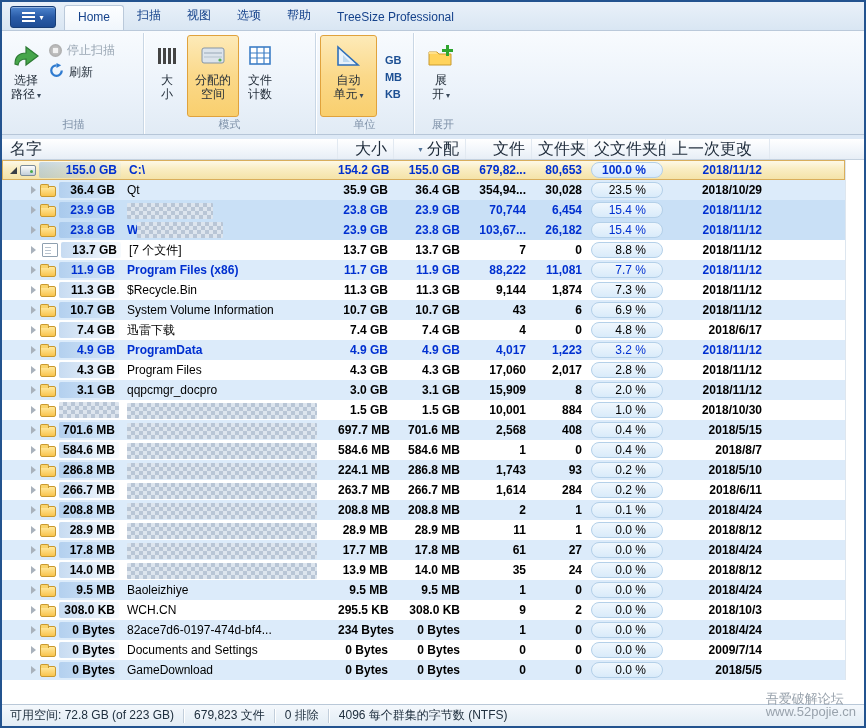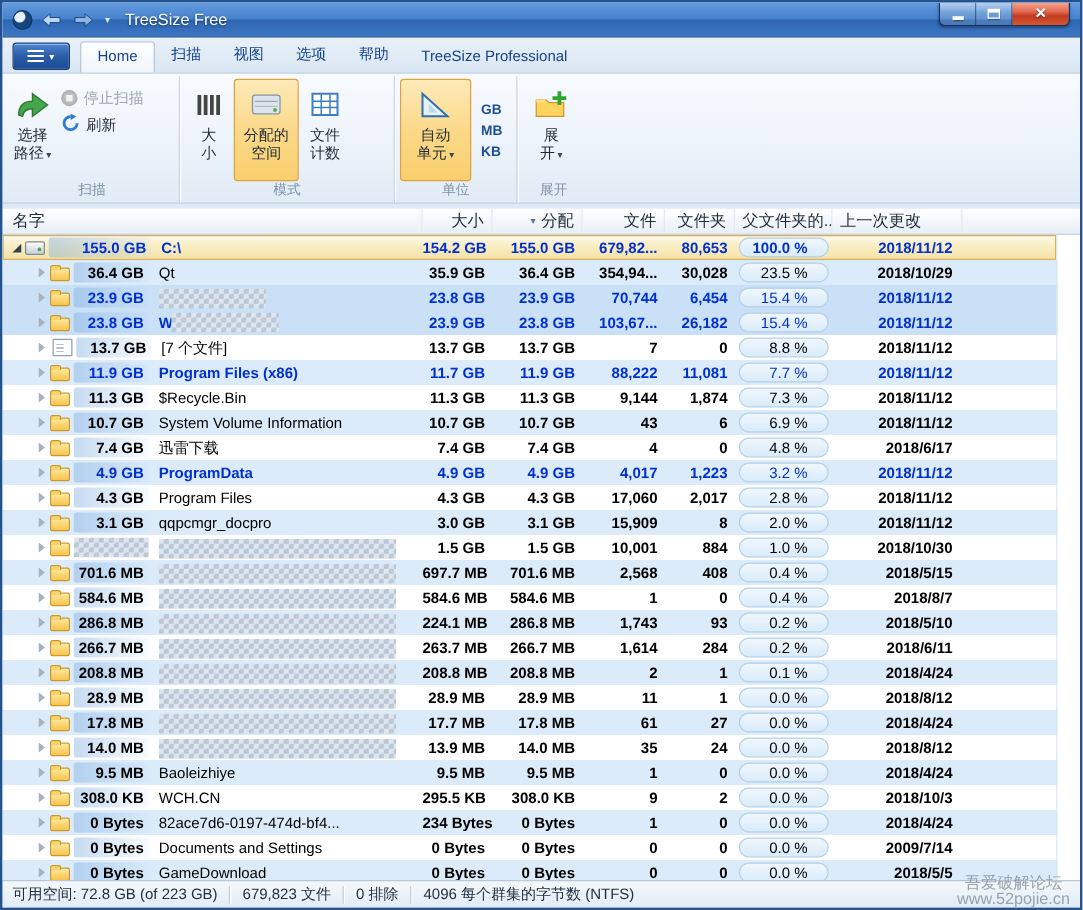--- a/index.html
+++ b/index.html
@@ -46,21 +46,21 @@
   .stopicon{width:13px;height:13px;border-radius:50%;background:radial-gradient(#d6d6d6,#9a9a9a);position:relative;flex:0 0 13px;}
   .stopicon::after{content:"";position:absolute;inset:4px;background:#f2f2f2;}
   .pcticon::after{content:"%";font-weight:bold;font-size:21px;color:#3a3a3a;}
   .unitstack{display:flex;flex-direction:column;justify-content:center;gap:2px;padding:2px 2px 0;}
   .unitbtn{font-size:11px;font-weight:bold;color:#1c4f93;padding:1px 5px;line-height:13px;}
   .caret{display:inline-block;color:#3a4a5c;font-size:8px;margin-left:2px;}
   .caret::after{content:"▾";}
 
   
   .gap{flex:0 0 4px;background:#dde9f6;}
-  .ghead{flex:0 0 20px;display:flex;background:linear-gradient(#ffffff,#f2f6fb 55%,#e7eef6);border-bottom:1px solid #c5d2e0;font-size:13px;color:#1e2b3a;}
+  .ghead{flex:0 0 20px;display:flex;background:linear-gradient(#ffffff,#f2f6fb 55%,#e7eef6);border-bottom:1px solid #c5d2e0;font-size:16px;color:#1e2b3a;}
   .gh{padding:0 6px;line-height:19px;border-right:1px solid #e2e9f1;overflow:hidden;white-space:nowrap;}
   .gh.r{text-align:right;}
   .gh.fill{flex:1;border-right:none;}
   .sort::before{content:"▼";font-size:7px;color:#54759a;margin-right:3px;vertical-align:2px;}
   .w-n{width:336px;flex:0 0 336px;}
   .w-s{width:56px;flex:0 0 56px;}
   .w-a{width:72px;flex:0 0 72px;}
   .w-f{width:66px;flex:0 0 66px;}
   .w-fd{width:56px;flex:0 0 56px;}
   .w-p{width:78px;flex:0 0 78px;}
@@ -99,53 +99,27 @@
     background-image:linear-gradient(45deg,#b9c6d6 25%,transparent 25%,transparent 75%,#b9c6d6 75%),linear-gradient(45deg,#b9c6d6 25%,#dde5ee 25%,#dde5ee 75%,#b9c6d6 75%);
     background-size:8px 8px;background-position:0 0,4px 4px;}
   .size-label.mosaic{background:linear-gradient(45deg,#b9c6d6 25%,transparent 25%,transparent 75%,#b9c6d6 75%),linear-gradient(45deg,#b9c6d6 25%,#dde5ee 25%,#dde5ee 75%,#b9c6d6 75%);background-size:8px 8px;background-position:0 0,4px 4px;}
   .iname.partial{position:relative;display:inline-block;width:96px;}
   .iname.partial .overlay{position:absolute;left:10px;top:2px;width:86px;height:16px;}
   .iname.block{margin-top:2px;}
 
   
   .statusbar{flex:0 0 22px;background:linear-gradient(#f4f8fc,#e2ecf5);border-top:1px solid #b9c8d8;display:flex;align-items:center;font-size:12px;color:#20303f;padding:0 8px;gap:9px;}
   .sep{width:2px;height:14px;border-left:1px solid #c2cedb;border-right:1px solid #fff;}
-  .watermark{position:absolute;right:8px;bottom:1px;text-align:center;font-size:13px;color:#98a2ac;line-height:13px;}
+  .watermark{position:absolute;right:8px;bottom:8px;text-align:left;font-size:13px;color:#98a2ac;line-height:13px;}
 </style>
 </head>
 <body>
 
 <div class="window">
 
-  <div class="titlebar">
-    <span class="app-logo"></span>
-    <span class="navbtn">
-      <svg width="16" height="12" viewBox="0 0 16 12">
-          <path d="M7 1 L1 6 L7 11 L7 8 H15 V4 H7 Z" fill="#bcd6f2" stroke="#1d4a87" stroke-width="0.8"></path>
-        </svg>
-    </span>
-    <span class="navbtn">
-      <svg width="16" height="12" viewBox="0 0 16 12">
-          <path d="M9 1 L15 6 L9 11 L9 8 H1 V4 H9 Z" fill="#8fb4e0" stroke="#1d4a87" stroke-width="0.8"></path>
-        </svg>
-    </span>
-    <span class="tb-caret"></span>
-    <span class="title">TreeSize Free</span>
-    <div class="winbtns">
-      <span class="wbtn">
-          <span class="mingl"></span>
-        </span>
-      <span class="wbtn">
-          <span class="maxgl"></span>
-        </span>
-      <span class="wbtn close">
-          <span class="closegl"></span>
-        </span>
-    </div>
-  </div>
 
   <div class="tabrow">
     <div class="appbtn">
       <span class="applines"></span>
       <span class="appcaret"></span>
     </div>
     <div class="tab active">Home</div>
     <div class="tab">扫描</div>
     <div class="tab">视图</div>
     <div class="tab">选项</div>

